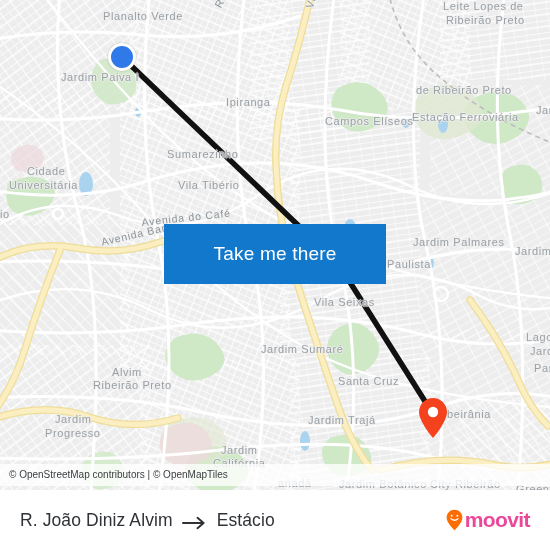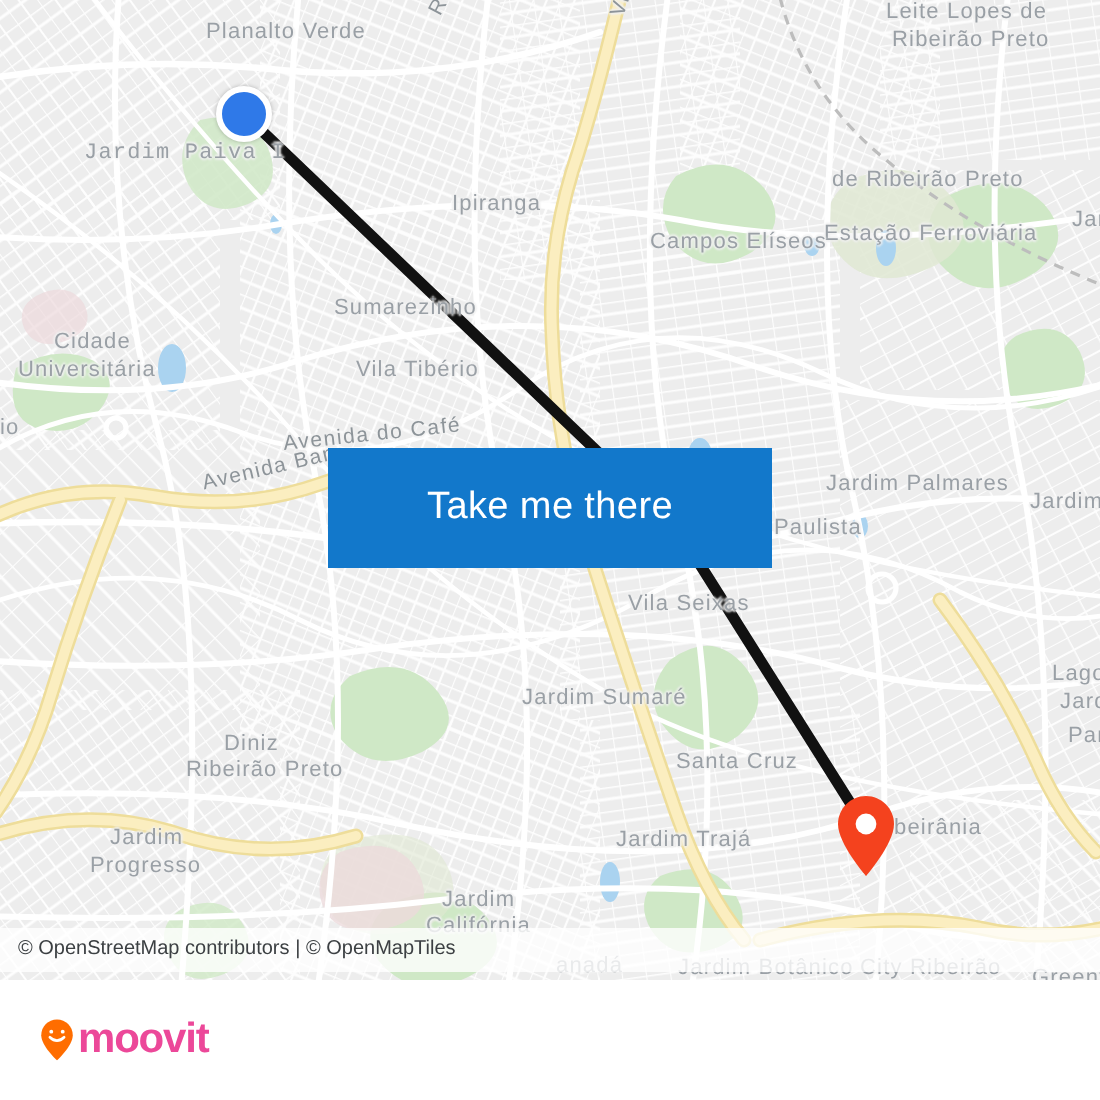--- a/index.html
+++ b/index.html
@@ -296,21 +296,21 @@
 
       <g fill="none" stroke="#bdbdbd" stroke-width="1.6" stroke-dasharray="5 4">
         <path d="M388 -10 q10 50 48 84 q50 44 124 72"></path>
       </g>
 
       <path d="M121 56 L301 228 L341 268 L433 414" fill="none" stroke="#111111" stroke-width="5.5" stroke-linecap="round" stroke-linejoin="round"></path>
     </svg>
 
     <div id="label-layer">
         <div class="map-label" style="left: 103px; top: 10px;">Planalto Verde</div>
-        <div class="map-label" style="left: 42px; top: 71px; font-family: Liberation Mono, monospace;">Jardim Paiva I</div>
+        <div class="map-label" style="left: 61px; top: 71px;">Jardim Paiva I</div>
         <div class="map-label road" style="left: 212px; top: 4px; transform: rotate(-62deg); transform-origin: left top;">Rua Tapajós</div>
         <div class="map-label road" style="left: 303px; top: 6px; transform: rotate(-72deg); transform-origin: left top;">Via Norte</div>
         <div class="map-label" style="left: 443px; top: 0px;">Leite Lopes de</div>
         <div class="map-label" style="left: 446px; top: 14px;">Ribeirão Preto</div>
         <div class="map-label" style="left: 412px; top: 71px; margin-top: 40px;">Estação Ferroviária</div>
         <div class="map-label" style="left: 416px; top: 84px;">de Ribeirão Preto</div>
         <div class="map-label" style="left: 226px; top: 96px;">Ipiranga</div>
         <div class="map-label" style="left: 325px; top: 115px;">Campos Elíseos</div>
         <div class="map-label" style="left: 536px; top: 104px;">Jar</div>
         <div class="map-label" style="left: 167px; top: 148px;">Sumarezinho</div>
@@ -320,21 +320,21 @@
         <div class="map-label" style="left: 0px; top: 208px;">io</div>
         <div class="map-label road" style="left: 141px; top: 216px; transform: rotate(-6deg); transform-origin: left top;">Avenida do Café</div>
         <div class="map-label road" style="left: 100px; top: 236px; transform: rotate(-13deg); transform-origin: left top;">Avenida Ban</div>
         <div class="map-label" style="left: 413px; top: 236px;">Jardim Palmares</div>
         <div class="map-label" style="left: 515px; top: 245px;">Jardim</div>
         <div class="map-label" style="left: 387px; top: 258px;">Paulista</div>
         <div class="map-label" style="left: 314px; top: 296px;">Vila Seixas</div>
         <div class="map-label" style="left: 526px; top: 331px;">Lago</div>
         <div class="map-label" style="left: 261px; top: 343px;">Jardim Sumaré</div>
         <div class="map-label" style="left: 534px; top: 362px;">Par</div>
-        <div class="map-label" style="left: 112px; top: 366px;">Diniz</div>
+        <div class="map-label" style="left: 112px; top: 366px;">Alvim</div>
         <div class="map-label" style="left: 93px; top: 379px;">Ribeirão Preto</div>
         <div class="map-label" style="left: 338px; top: 375px;">Santa Cruz</div>
         <div class="map-label" style="left: 530px; top: 345px;">Jard</div>
         <div class="map-label" style="left: 308px; top: 414px;">Jardim Trajá</div>
         <div class="map-label" style="left: 447px; top: 408px;">beirânia</div>
         <div class="map-label" style="left: 55px; top: 413px;">Jardim</div>
         <div class="map-label" style="left: 45px; top: 427px;">Progresso</div>
         <div class="map-label" style="left: 221px; top: 444px;">Jardim</div>
         <div class="map-label" style="left: 213px; top: 457px;">Califórnia</div>
         <div class="map-label" style="left: 278px; top: 477px;">anadá</div>
@@ -355,20 +355,30 @@
     <button class="cta">Take me there</button>
 
     <div class="attrib">
       <span>© OpenStreetMap contributors</span>
       <span>|</span>
       <span>© OpenMapTiles</span>
     </div>
   </div>
 
   <div class="bottombar">
+    <div class="route-title">
+      <span>R. João Diniz Alvim</span>
+      <span class="arrow-icon">
+        <svg viewBox="0 0 26 14" width="26" height="14">
+          <path d="M1 7 H21" stroke="#2f3236" stroke-width="2" stroke-linecap="round" fill="none"></path>
+          <path d="M15.5 1.8 L21.6 7 L15.5 12.2" stroke="#2f3236" stroke-width="2" stroke-linecap="round" stroke-linejoin="round" fill="none"></path>
+        </svg>
+      </span>
+      <span>Estácio</span>
+    </div>
 
     <div class="brand">
       <span>
         <svg viewBox="0 0 22 28" width="17" height="22" style="display:block">
           <path d="M11 0.8 C5.3 0.8 0.8 5.3 0.8 11 C0.8 18 11 27.2 11 27.2 C11 27.2 21.2 18 21.2 11 C21.2 5.3 16.7 0.8 11 0.8 Z" fill="#ff6d00"></path>
           <circle cx="7.3" cy="8.6" r="1.25" fill="#ffffff"></circle>
           <circle cx="14.7" cy="8.6" r="1.25" fill="#ffffff"></circle>
           <path d="M6.4 12.2 Q11 16.6 15.6 12.2" stroke="#ffffff" stroke-width="1.7" fill="none" stroke-linecap="round"></path>
         </svg>
       </span>

